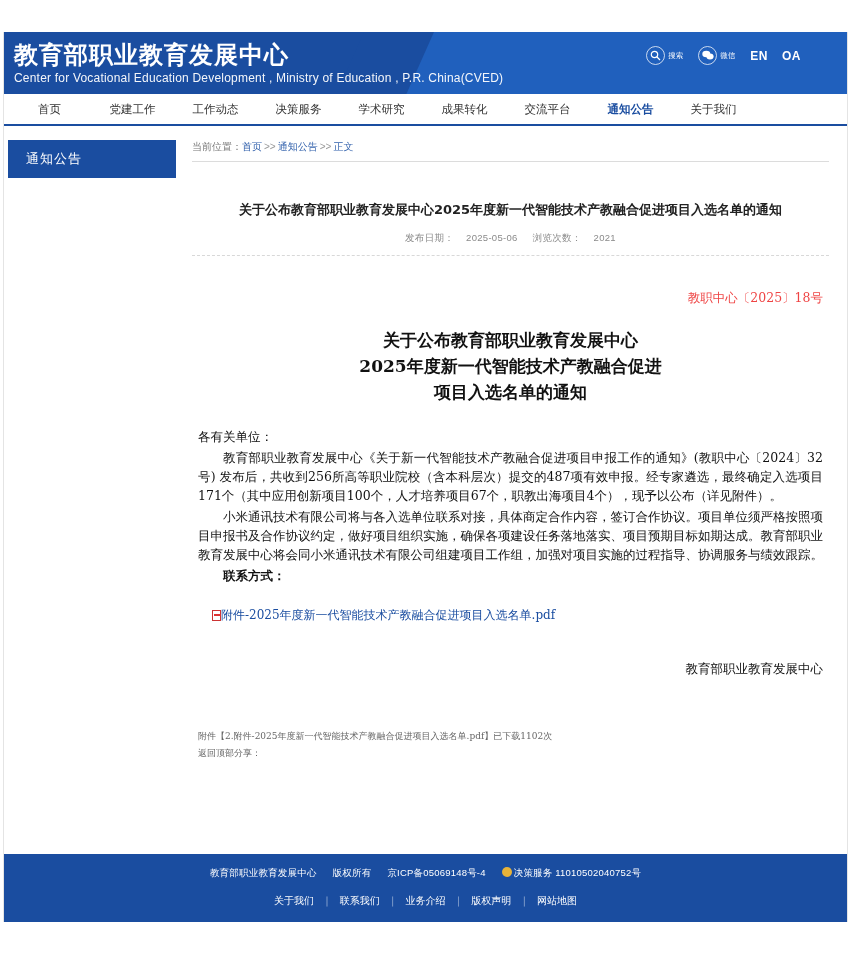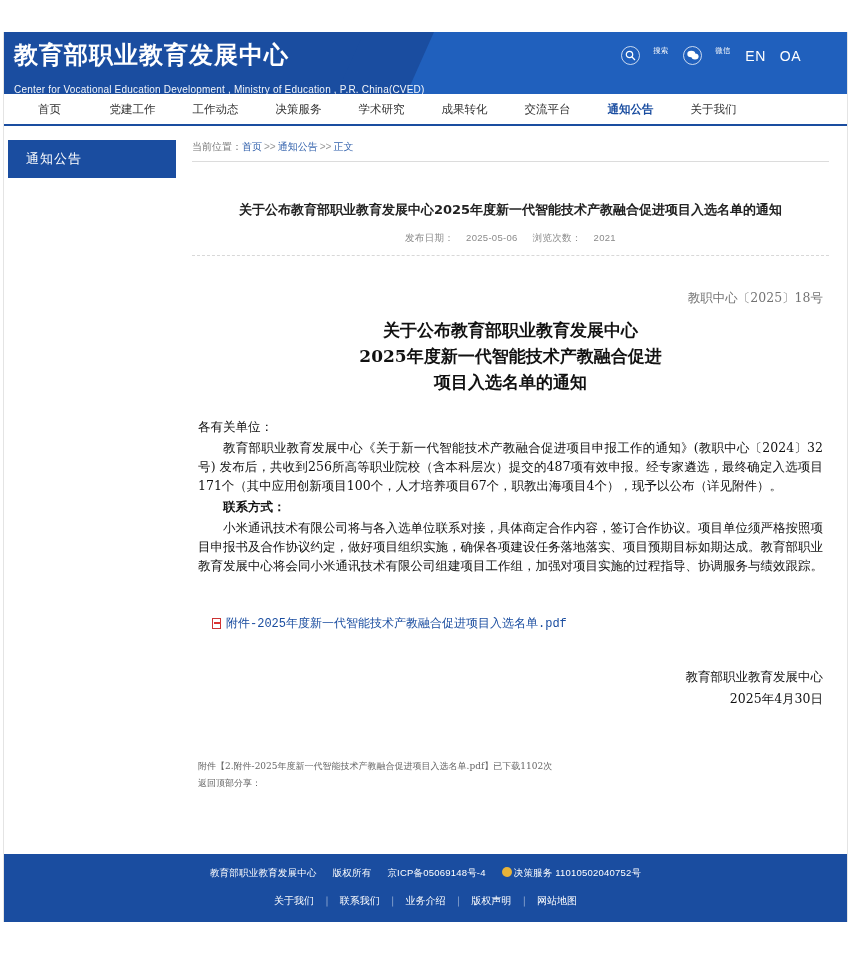--- a/index.html
+++ b/index.html
@@ -47,55 +47,56 @@
     color: #ffffff;
   }
   .hdr-logo .cn {
     font-size: 24px;
     font-weight: bold;
     letter-spacing: 1px;
     line-height: 28px;
     font-family: "DejaVu Sans", sans-serif;
   }
   .hdr-logo .en {
-    font-size: 10px;
+    font-size: 12px;
     line-height: 10px;
-    margin-top: 16px;
+    margin-top: 4px;
     letter-spacing: 0.2px;
     opacity: 0.95;
   }
   .hdr-tools {
     position: absolute;
     right: 46px; top: 14px;
     display: flex;
     align-items: center;
     gap: 14px;
     color: #ffffff;
   }
   .tool {
     display: flex;
-    gap: 13px;
+    align-items: center;
+    gap: 3px;
     font-size: 11px;
     color: #fff;
   }
   .tool .lbl2 {
     font-size: 7.5px;
     line-height: 9px;
     width: 16px;
     letter-spacing: 0;
   }
   .circ-icon {
     width: 19px; height: 19px;
     border-radius: 50%;
     border: 1px solid rgba(255,255,255,0.75);
     display: flex; align-items: center; justify-content: center;
   }
   .lang {
-    font-size: 14px;
-    font-weight: normal;
+    font-size: 12px;
+    font-weight: bold;
     letter-spacing: 0.5px;
   }
 
   
   .nav-bar {
     height: 32px;
     background: #ffffff;
     border-bottom: 2px solid #1a4da0;
     display: flex;
     align-items: center;
@@ -166,50 +167,48 @@
   }
   .doc-meta span { margin: 17px 6px; }
 
   .doc-body {
     padding: 0 6px;
     font-family: "DejaVu Serif", serif;
   }
   .doc-no {
     text-align: right;
     font-size: 12.5px;
-    color: #737373;
+    color: #ef4444;
     margin-top: 34px;
   }
   .red-title {
     text-align: center;
     font-size: 17px;
     font-weight: bold;
     color: #111;
     line-height: 26px;
-    margin-top: 10px;
+    margin-top: 20px;
     font-family: "DejaVu Serif", serif;
   }
   .para {
     font-size: 12.5px;
     color: #111;
     line-height: 19px;
     margin-top: 2px;
     text-align: justify;
   }
   .para.ind { text-indent: 25px; }
   .para.b { font-weight: bold; }
   .att-line {
-    margin-top: 40px;
+    margin-top: 22px;
     font-size: 12px;
     color: #1a4da0;
     display: flex;
     align-items: center;
-    gap: 5px;
     padding-left: 14px;
-    font-family: Liberation Mono, monospace;
   }
   .pdf-ico {
     width: 9px; height: 11px;
     background: #fff;
     border: 1px solid #c33;
     position: relative;
     display: inline-block;
   }
   .pdf-ico::after {
     content: "";
@@ -348,32 +347,31 @@
 
           <div class="red-title">
             <div>关于公布教育部职业教育发展中心</div>
             <div>2025年度新一代智能技术产教融合促进</div>
             <div>项目入选名单的通知</div>
           </div>
 
           <div style="margin-top:22px;">
             <div class="para">各有关单位：</div>
             <div class="para ind">教育部职业教育发展中心《关于新一代智能技术产教融合促进项目申报工作的通知》(教职中心〔2024〕32号) 发布后，共收到256所高等职业院校（含本科层次）提交的487项有效申报。经专家遴选，最终确定入选项目171个（其中应用创新项目100个，人才培养项目67个，职教出海项目4个），现予以公布（详见附件）。</div>
+            <div class="para ind">小米通讯技术有限公司将与各入选单位联系对接，具体商定合作内容，签订合作协议。项目单位须严格按照项目申报书及合作协议约定，做好项目组织实施，确保各项建设任务落地落实、项目预期目标如期达成。教育部职业教育发展中心将会同小米通讯技术有限公司组建项目工作组，加强对项目实施的过程指导、协调服务与绩效跟踪。</div>
             <div class="para ind b">联系方式：</div>
-            <div class="para ind">小米通讯技术有限公司将与各入选单位联系对接，具体商定合作内容，签订合作协议。项目单位须严格按照项目申报书及合作协议约定，做好项目组织实施，确保各项建设任务落地落实、项目预期目标如期达成。教育部职业教育发展中心将会同小米通讯技术有限公司组建项目工作组，加强对项目实施的过程指导、协调服务与绩效跟踪。</div>
           </div>
 
           <div class="att-line">
             <span class="pdf-ico"></span>
             <span>附件-2025年度新一代智能技术产教融合促进项目入选名单.pdf</span>
           </div>
 
           <div class="signer">
             <div>教育部职业教育发展中心</div>
-            <div>2025年4月30日</div>
           </div>
 
           <div class="footer-note">
             <div>附件【2.附件-2025年度新一代智能技术产教融合促进项目入选名单.pdf】已下载1102次</div>
             <div class="share-row">
               <a href="#">返回顶部</a>
               <span>分享：</span>
             </div>
           </div>
         </div>

